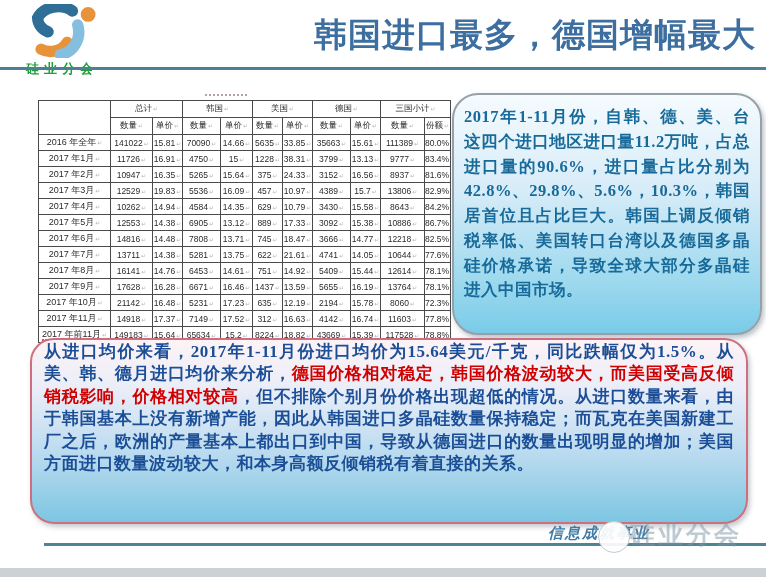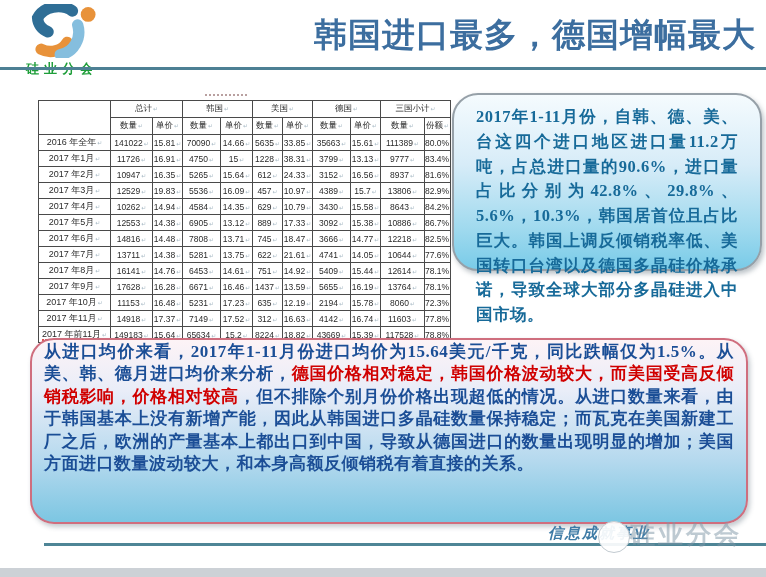--- a/index.html
+++ b/index.html
@@ -21,22 +21,22 @@
   .dashes{position:absolute;left:205px;top:94px;width:42px;height:0;border-top:2px dotted #b9a0a0;}
   table{border-collapse:collapse;table-layout:fixed;width:412px;font-size:8.5px;color:#2b2b2b;}
   th,td{border:1px solid #4a4a4a;padding:0;text-align:center;white-space:nowrap;overflow:hidden;font-weight:normal;}
   thead th{height:16px;margin-top:40px;}
   tbody td{height:15px;}
   td.rowlabel{font-size:9px;}
   th span::after, td span::after{content:"\21B5";font-size:6px;color:#8fa6b5;opacity:.75;margin-left:1px;}
   .marked{border-bottom:2px dotted #e05050;text-align:right;}
   
   .info-box{
-    position:absolute;left:452px;top:93px;width:310px;height:178px;box-sizing:border-box;
-    border:2px solid #96a0a8;border-radius:26px;padding:10px 22px;
+    position:absolute;left:452px;top:93px;width:310px;height:242px;box-sizing:border-box;
+    border:2px solid #96a0a8;border-radius:26px;padding:10px 10px;
     background:linear-gradient(180deg,#f5fbfe 0%,#d7ecf8 40%,#9ed9ee 78%,#79cbe8 100%);
     box-shadow:2px 3px 5px rgba(60,80,95,.35);
   }
   .info-text{
     font-size:16.5px;font-weight:bold;color:#176a99;line-height:1.5;
     text-align:justify;letter-spacing:.5px;font-family:"Liberation Serif",serif;
   }
   
   .analysis-box{
     position:absolute;left:30px;top:338px;width:718px;height:186px;box-sizing:border-box;
@@ -148,21 +148,21 @@
           <td><span>13.13</span></td>
           <td><span>9777</span></td>
           <td><span>83.4%</span></td>
         </tr>
         <tr>
           <td class="rowlabel"><span>2017 年2月</span></td>
           <td><span>10947</span></td>
           <td><span>16.35</span></td>
           <td><span>5265</span></td>
           <td><span>15.64</span></td>
-          <td><span>612</span></td>
+          <td><span>375</span></td>
           <td><span>24.33</span></td>
           <td><span>3152</span></td>
           <td><span>16.56</span></td>
           <td><span>8937</span></td>
           <td><span>81.6%</span></td>
         </tr>
         <tr>
           <td class="rowlabel"><span>2017 年3月</span></td>
           <td><span>12529</span></td>
           <td><span>19.83</span></td>
@@ -248,21 +248,21 @@
           <td><span>16.46</span></td>
           <td><span>1437</span></td>
           <td><span>13.59</span></td>
           <td><span>5655</span></td>
           <td><span>16.19</span></td>
           <td><span>13764</span></td>
           <td><span>78.1%</span></td>
         </tr>
         <tr>
           <td class="rowlabel"><span>2017 年10月</span></td>
-          <td><span>11153</span></td>
+          <td><span>21142</span></td>
           <td><span>16.48</span></td>
           <td><span>5231</span></td>
           <td><span>17.23</span></td>
           <td><span>635</span></td>
           <td><span>12.19</span></td>
           <td><span>2194</span></td>
           <td><span>15.78</span></td>
           <td><span>8060</span></td>
           <td><span>72.3%</span></td>
         </tr>

